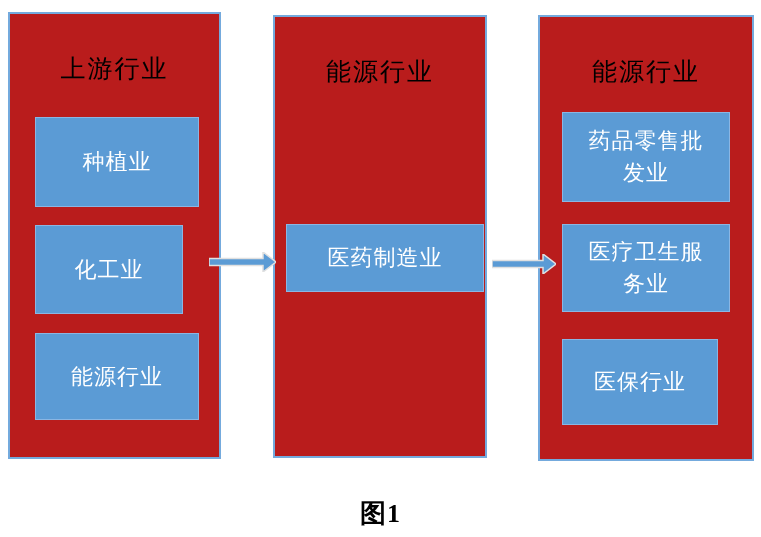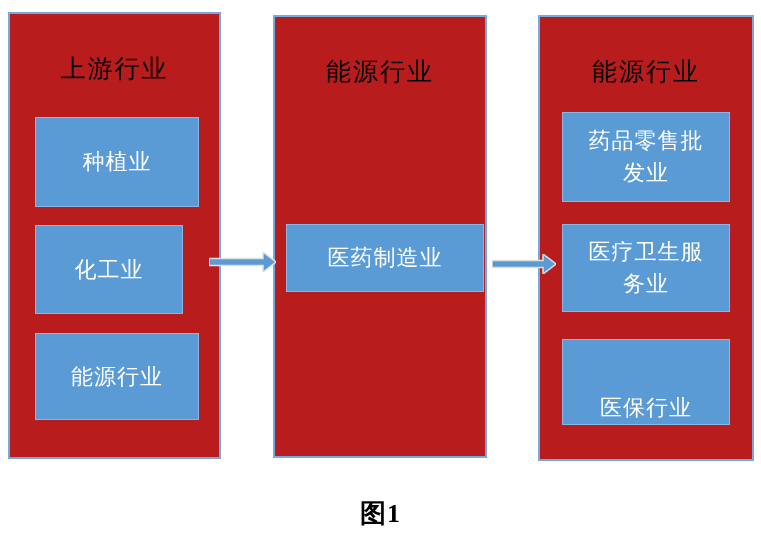--- a/index.html
+++ b/index.html
@@ -49,21 +49,21 @@
   }
   
   .node-planting { left: 25px; top: 103px; width: 164px; height: 90px; }
   .node-chemical { left: 25px; top: 211px; width: 148px; height: 89px; }
   .node-energy   { left: 25px; top: 319px; width: 164px; height: 87px; }
   
   .node-pharma   { left: 11px; top: 207px; width: 198px; height: 68px; justify-content: center; }
   
   .node-retail    { left: 22px; top: 95px;  width: 168px; height: 90px; }
   .node-services  { left: 22px; top: 207px; width: 168px; height: 88px; }
-  .node-insurance { left: 22px; top: 322px; width: 168px; height: 86px; align-items: flex-end; }
+  .node-insurance { left: 22px; top: 322px; width: 156px; height: 86px; }
 
   .arrow {
     position: absolute;
     display: block;
   }
   .arrow-1 { left: 209px; top: 252px; }
   .arrow-2 { left: 492px; top: 254px; }
   .arrow polygon { stroke: #e0e0e0; stroke-width: 1.5; }
 
   .figure-caption {

